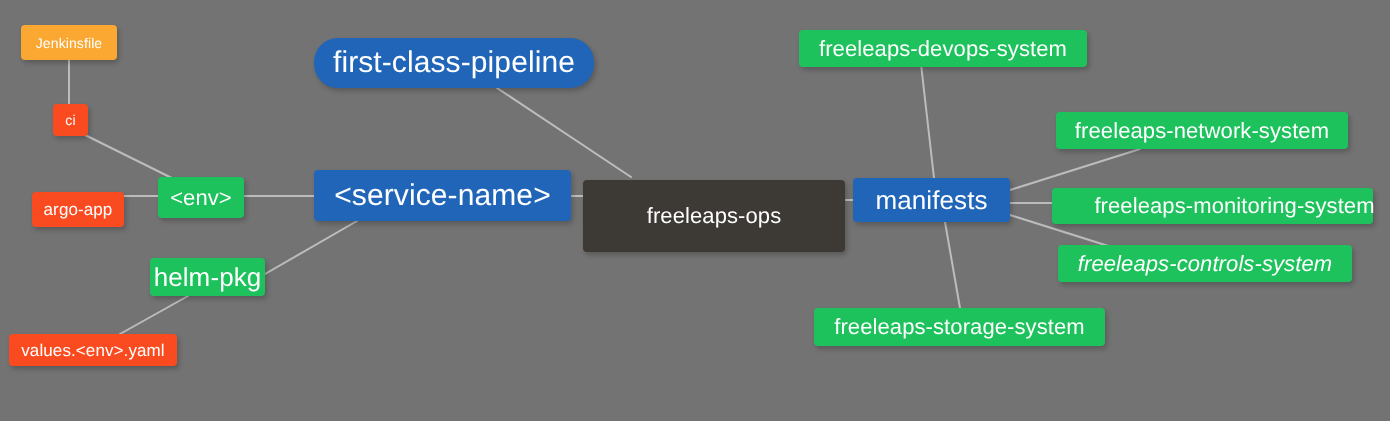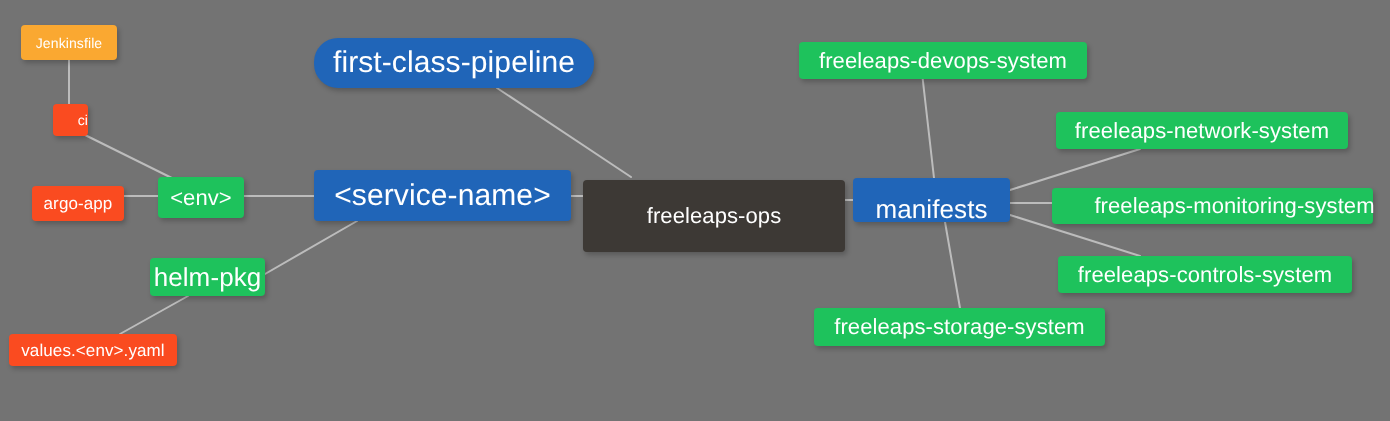--- a/index.html
+++ b/index.html
@@ -76,57 +76,57 @@
       <path class="edge" d="M 1010,190 L 1140,149" stroke="#bcbcbc"></path>
       <path class="edge" d="M 1010,203 L 1052,203" stroke="#bcbcbc"></path>
       <path class="edge" d="M 1010,215 L 1140,256" stroke="#bcbcbc"></path>
       <path class="edge" d="M 945,222 L 960,308" stroke="#bcbcbc"></path>
     </svg>
 
   <div id="node-layer">
       <div class="node sz-xs" style="left: 21px; top: 25px; width: 96px; height: 35px; background: rgb(250, 168, 49);">
         <span class="node-label">Jenkinsfile</span>
       </div>
-      <div class="node sz-xs" style="left: 53px; top: 104px; width: 35px; height: 32px; background: rgb(250, 75, 32); justify-content: flex-end;">
+      <div class="node sz-xs" style="left: 53px; top: 104px; width: 35px; height: 32px; background: rgb(250, 75, 32);">
         <span class="node-label">ci</span>
       </div>
-      <div class="node sz-sm" style="left: 32px; top: 186px; width: 92px; height: 35px; background: rgb(250, 75, 32);">
+      <div class="node sz-sm" style="left: 32px; top: 192px; width: 92px; height: 35px; background: rgb(250, 75, 32);">
         <span class="node-label">argo-app</span>
       </div>
       <div class="node sz-md" style="left: 158px; top: 177px; width: 86px; height: 41px; background: rgb(30, 194, 92);">
         <span class="node-label">&lt;env&gt;</span>
       </div>
       <div class="node sz-sm" style="left: 9px; top: 334px; width: 168px; height: 32px; background: rgb(250, 75, 32);">
         <span class="node-label">values.&lt;env&gt;.yaml</span>
       </div>
       <div class="node sz-lg" style="left: 150px; top: 258px; width: 115px; height: 38px; background: rgb(30, 194, 92);">
         <span class="node-label">helm-pkg</span>
       </div>
       <div class="node sz-xl" style="left: 314px; top: 38px; width: 280px; height: 50px; background: rgb(32, 101, 184); border-radius: 24px;">
         <span class="node-label">first-class-pipeline</span>
       </div>
       <div class="node sz-xl" style="left: 314px; top: 170px; width: 257px; height: 51px; background: rgb(32, 101, 184);">
         <span class="node-label">&lt;service-name&gt;</span>
       </div>
       <div class="node sz-root" style="left: 583px; top: 168px; width: 262px; height: 72px; background: rgb(61, 57, 53);">
         <span class="node-label">freeleaps-ops</span>
       </div>
-      <div class="node sz-lg" style="left: 853px; top: 178px; width: 157px; height: 44px; background: rgb(32, 101, 184); align-items: flex-end;">
+      <div class="node sz-lg" style="left: 853px; top: 178px; width: 157px; height: 44px; background: rgb(32, 101, 184);">
         <span class="node-label">manifests</span>
       </div>
-      <div class="node sz-md" style="left: 799px; top: 42px; width: 288px; height: 37px; background: rgb(30, 194, 92); text-align: center;">
+      <div class="node sz-md" style="left: 799px; top: 30px; width: 288px; height: 37px; background: rgb(30, 194, 92); text-align: center;">
         <span class="node-label">freeleaps-devops-system</span>
       </div>
       <div class="node sz-md" style="left: 1056px; top: 112px; width: 292px; height: 37px; background: rgb(30, 194, 92);">
         <span class="node-label">freeleaps-network-system</span>
       </div>
       <div class="node sz-md" style="left: 1052px; top: 188px; width: 321px; height: 36px; background: rgb(30, 194, 92); padding-left: 44px;">
         <span class="node-label">freeleaps-monitoring-system</span>
       </div>
-      <div class="node sz-md" style="left: 1058px; top: 256px; width: 294px; height: 37px; background: rgb(30, 194, 92);">
+      <div class="node sz-md" style="left: 1058px; top: 245px; width: 294px; height: 37px; background: rgb(30, 194, 92); font-style: italic;">
         <span class="node-label">freeleaps-controls-system</span>
       </div>
       <div class="node sz-md" style="left: 814px; top: 308px; width: 291px; height: 38px; background: rgb(30, 194, 92); align-items: center;">
         <span class="node-label">freeleaps-storage-system</span>
       </div>
     </div>
 
 </div>
 
 </body></html>

